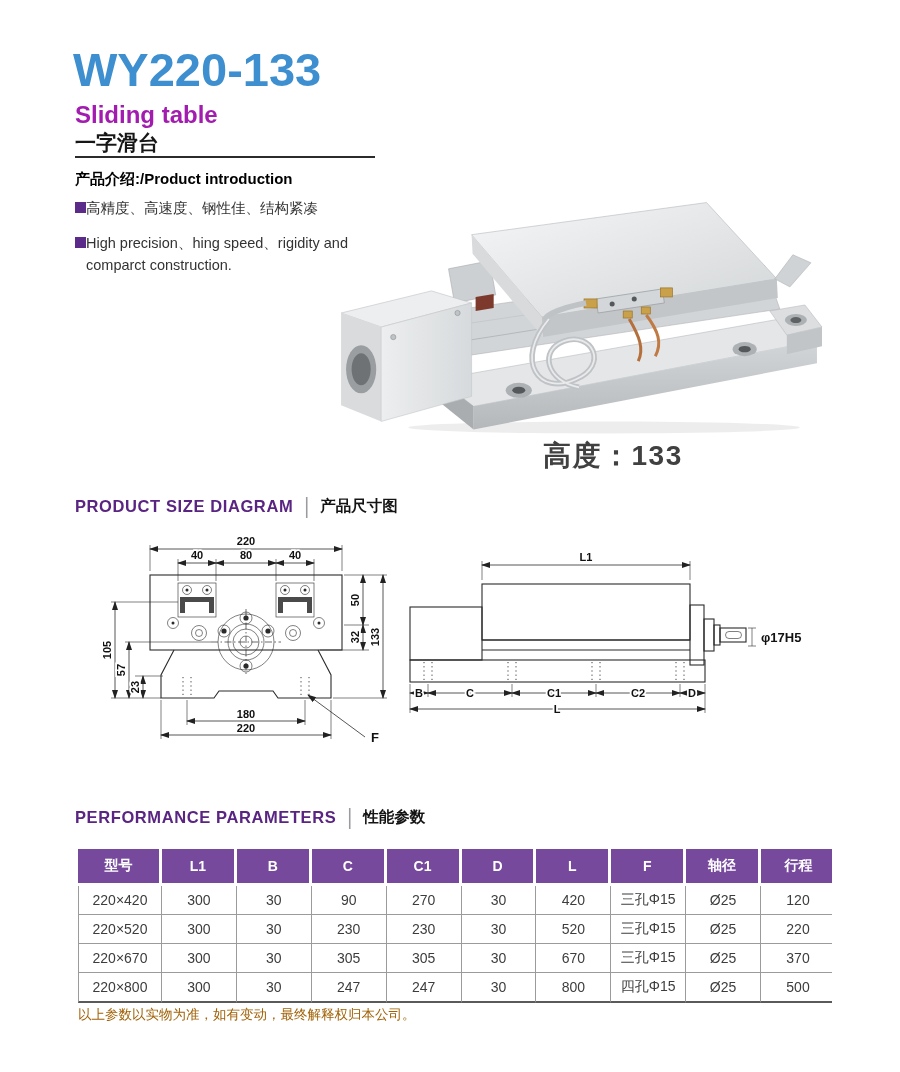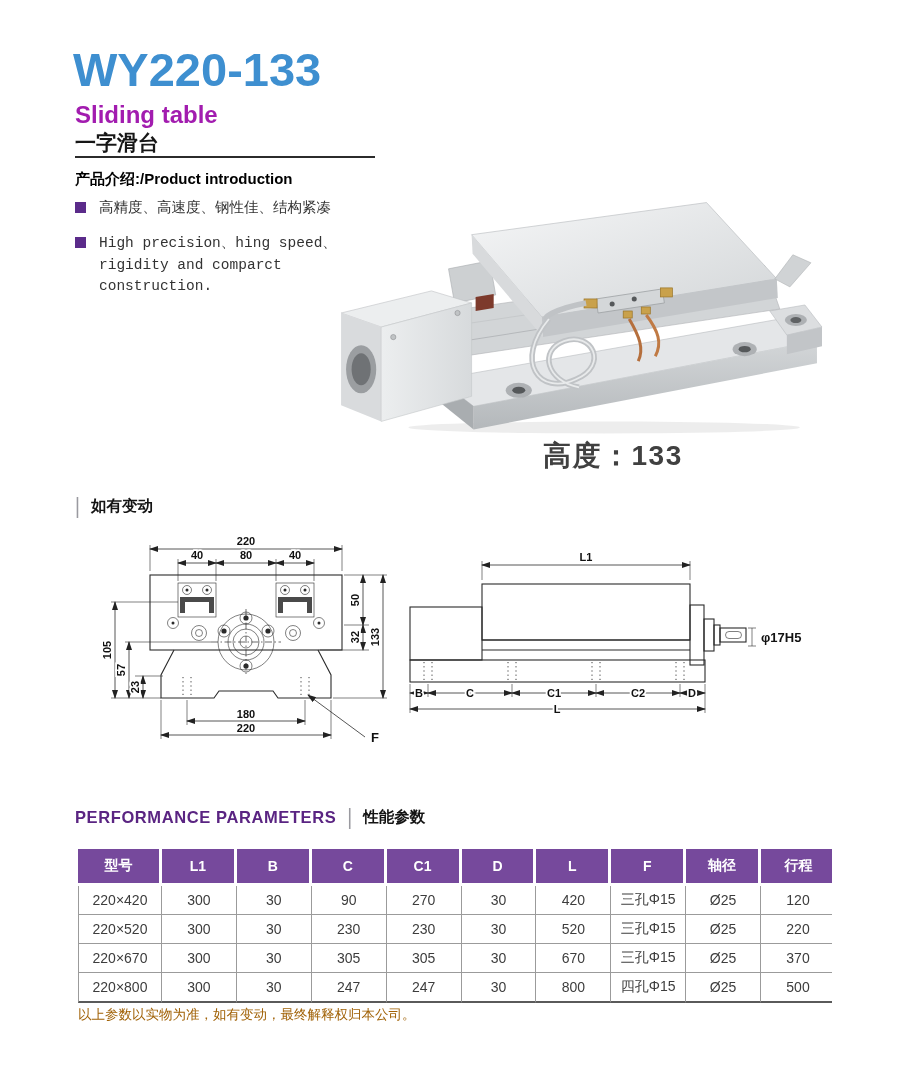--- a/index.html
+++ b/index.html
@@ -8,21 +8,21 @@
     font-family:"Liberation Sans", sans-serif; overflow:hidden; color:#111;
   }
   
   .title { position:absolute; left:73px; top:46px; font-size:47px; font-weight:800;
            color:#3E8FD0; line-height:1; letter-spacing:0; }
   .sub-en { position:absolute; left:75px; top:101px; font-size:24px; font-weight:700; color:#a21caf; }
   .sub-cn { position:absolute; left:75px; top:129px; font-size:21px; font-weight:700; color:#161616; }
   .title-rule { position:absolute; left:75px; top:156px; width:300px; height:2px; background:#2b2b2b; }
   .intro-heading { position:absolute; left:75px; top:170px; font-size:15px; font-weight:700; color:#000000; }
   .bullets { position:absolute; left:75px; top:198px; width:312px; }
-  .bullet-row { display:flex; gap:13px; margin-bottom:13px; font-size:14.5px; color:#333; line-height:1.5;font-family:Liberation Mono, monospace; }
+  .bullet-row { display:flex; gap:0; margin-bottom:13px; font-size:14.5px; color:#333; line-height:1.5; }
   .bullet-sq { width:11px; height:11px; background:#5B2B8A; margin-top:4px; flex:none; }
   
   .photo { position:absolute; left:323px; top:190px; width:502px; height:245px; }
   .height-note { position:absolute; left:543px; top:437px; font-size:28px; font-weight:600;
                  color:#404040; letter-spacing:1.5px; }
   
   .sec-head { position:absolute; left:75px; display:flex; align-items:center; gap:11px; }
   .sec-en { color:#5A2482; font-weight:700; font-size:16.5px; letter-spacing:0.6px; }
   .sec-div { color:#9a9aa0; font-size:19px; font-weight:400; transform:scaleY(1.15); }
   .sec-cn { font-weight:700; font-size:15.5px; color:#141414; }
@@ -136,22 +136,23 @@
     <path d="M305,128 C315,145 320,158 314,170" stroke="#b56f3d" stroke-width="3" fill="none"></path>
     <path d="M322,124 C334,140 338,152 331,165" stroke="#c07a44" stroke-width="3" fill="none"></path>
 
     <path d="M262,112 C230,118 216,128 225,128 M225,128 C190,170 215,205 252,188 C285,174 268,140 240,150 C215,159 222,190 255,196" stroke="#c0c3c6" stroke-width="5.5" fill="none"></path>
     <path d="M225,128 C190,170 215,205 252,188 C285,174 268,140 240,150 C215,159 222,190 255,196" stroke="#e8eaeb" stroke-width="1.8" fill="none"></path>
   </svg>
 
   <div class="height-note">高度：133</div>
 
   <div class="sec-head sec-size">
+    <span class="sec-en">PRODUCT SIZE DIAGRAM</span>
     <span class="sec-div">|</span>
-    <span class="sec-cn">如有变动</span>
+    <span class="sec-cn">产品尺寸图</span>
   </div>
 
   <svg class="dwg-front" width="322" height="236" viewBox="0 0 322 236">
     <defs>
       <marker id="arrF" markerWidth="9" markerHeight="7" refX="8" refY="3" orient="auto-start-reverse" markerUnits="userSpaceOnUse">
         <path d="M0,0 L9,3 L0,6 Z" fill="#222"></path>
       </marker>
     </defs>
 
     <rect x="75" y="50" width="192" height="75" class="ln"></rect>

